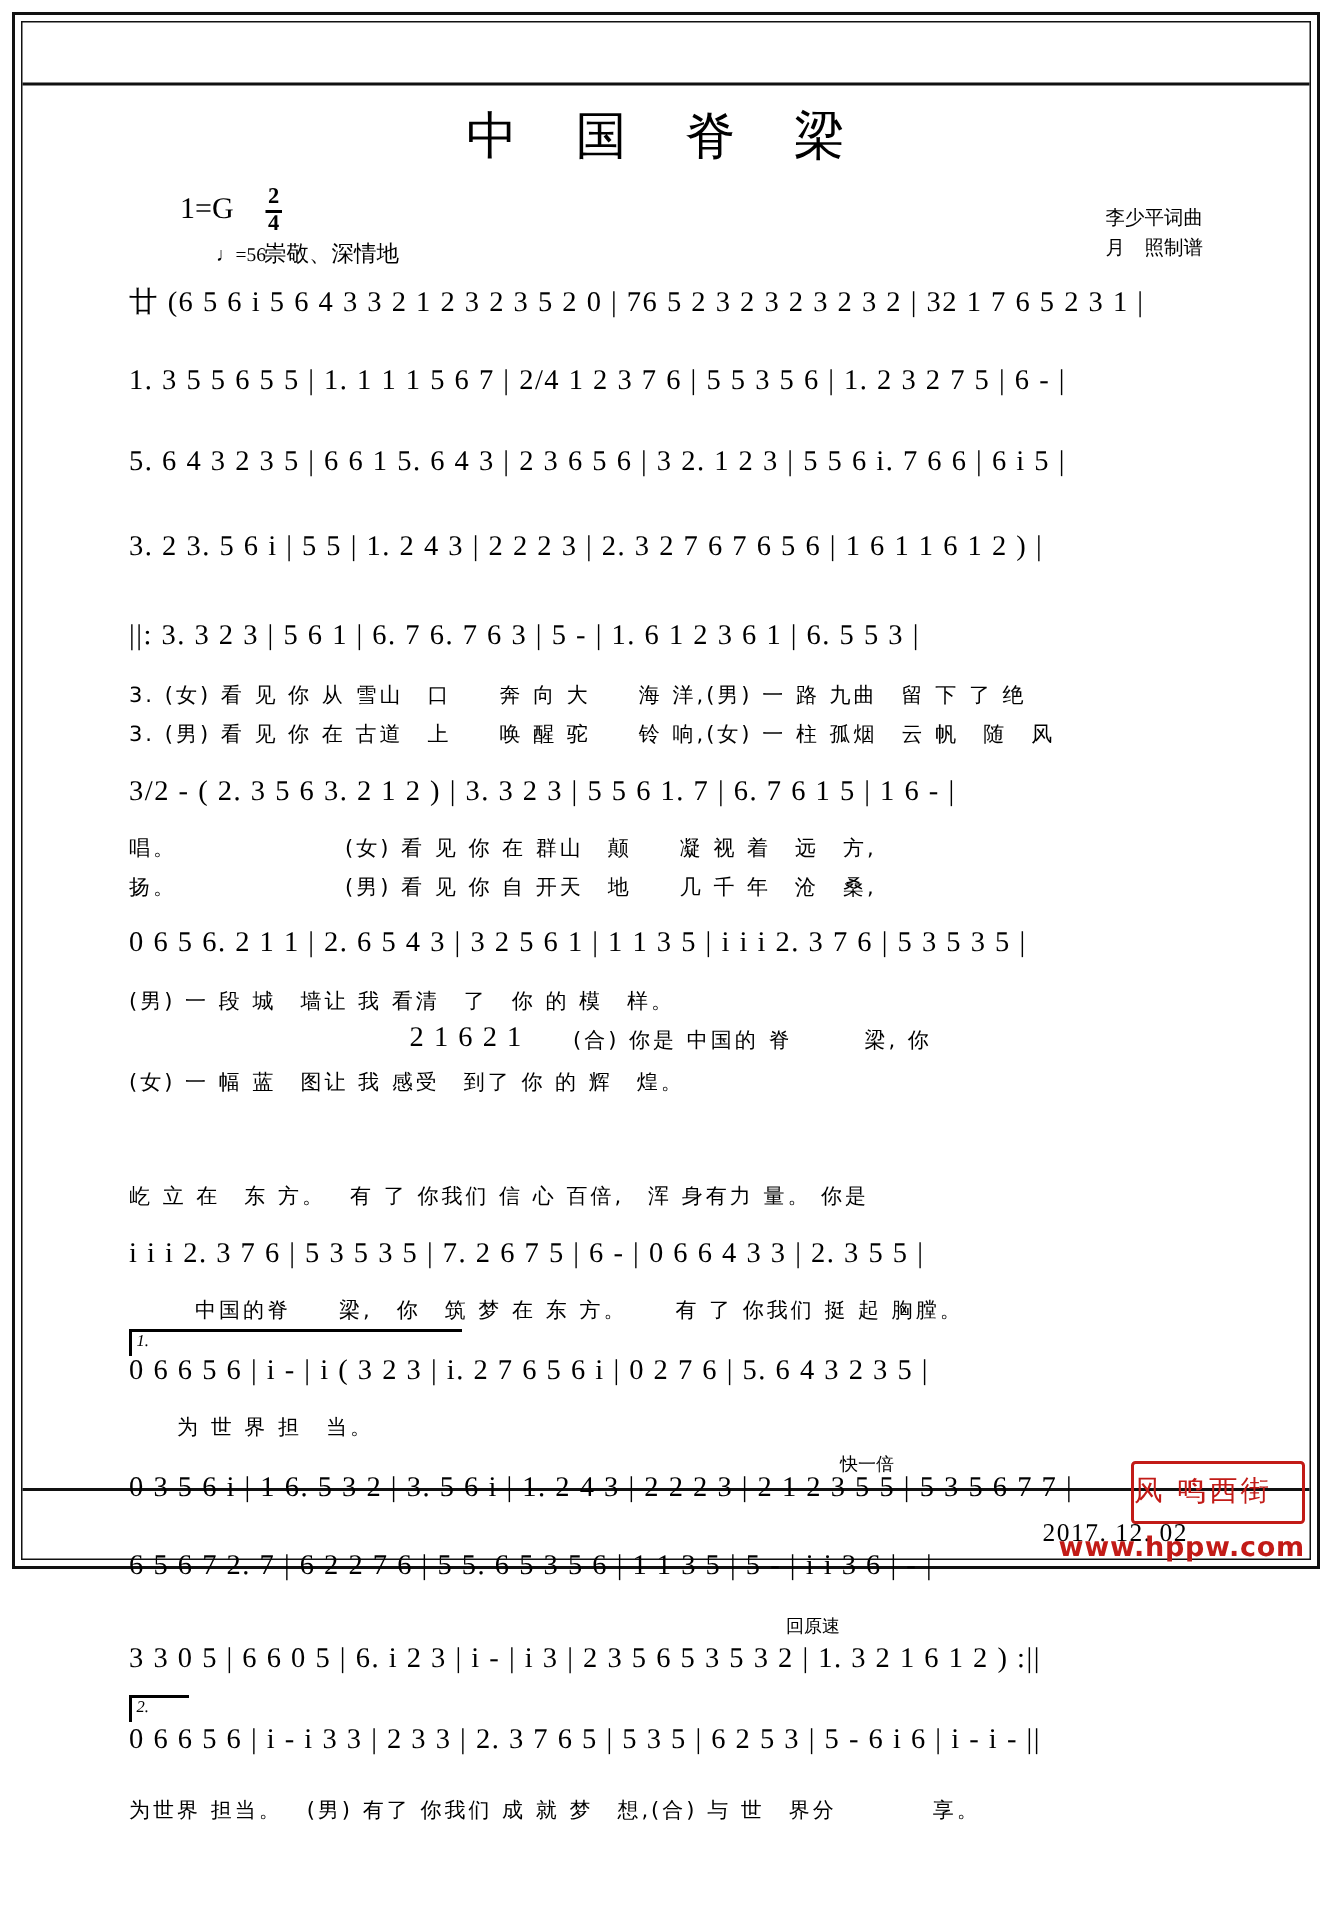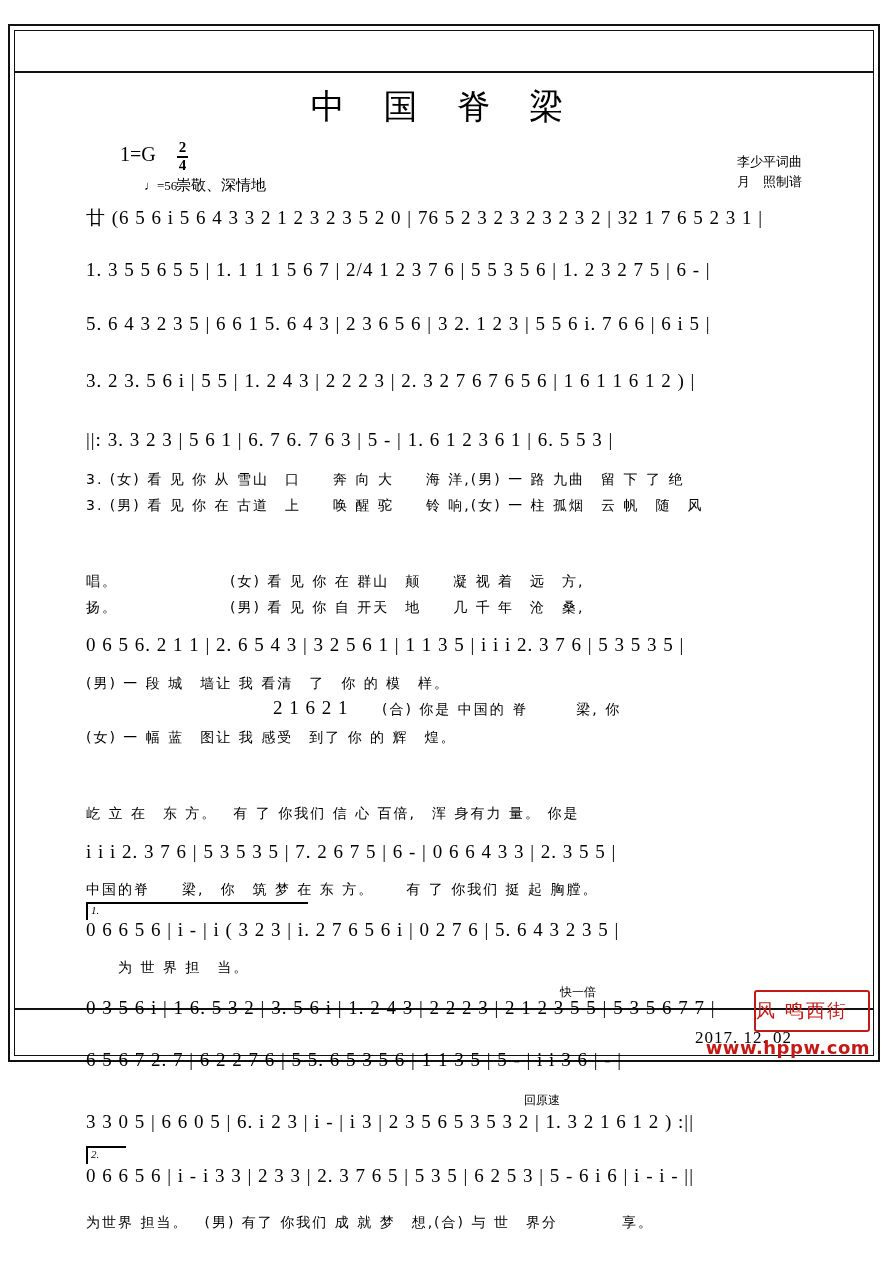--- a/index.html
+++ b/index.html
@@ -4,21 +4,21 @@
 <style>
   html,body{margin:0;padding:0;background:#ffffff;}
   body{
     width:888px;height:1278px;
     font-family:"Liberation Serif", serif;
     color:#000;
     position:relative;
     overflow:hidden;
   }
   .page{
-    position:absolute;left:0;top:16px;width:888px;height:1054px;
+    position:absolute;left:0;top:0;width:888px;height:1054px;
     box-sizing:border-box;
   }
   .border-outer{
     position:absolute;left:8px;top:8px;right:8px;bottom:8px;
     border:2px solid #111;
   }
   .border-inner{
     position:absolute;left:14px;top:14px;right:14px;bottom:14px;
     border:1px solid #111;
   }
@@ -168,37 +168,38 @@
 
   <div class="row notes" style="top:192px;">廿 (6 5 6 i  5 6 4 3  3 2 1 2  3 2 3 5  2 0 | 76 5   2   3 2 3 2  3 2 3 2 | 32 1 7 6 5  2 3 1 |</div>
   <div class="row notes" style="top:244px;">1. 3 5 5  6 5 5 | 1.  1 1 1  5 6 7 | 2/4 1  2 3 7 6 | 5  5 3 5 6 | 1. 2  3 2 7 5 | 6  - |</div>
   <div class="row notes" style="top:298px;">5. 6 4 3  2 3 5 | 6 6 1  5. 6 4 3 | 2 3 6   5 6 | 3  2. 1 2 3 | 5 5 6  i. 7 6 6 | 6 i 5 |</div>
   <div class="row notes" style="top:355px;">3.  2  3. 5 6 i | 5 5 | 1. 2 4 3 | 2 2   2 3 | 2. 3 2 7  6 7 6 5 6 | 1 6 1  1 6 1 2 ) |</div>
   <div class="row notes" style="top:414px;">||: 3. 3  2 3 | 5 6  1 | 6. 7  6. 7 6 3 | 5 - | 1. 6 1 2  3 6 1 | 6. 5 5 3 |</div>
 
   <div class="lyrics" style="top:455px;">3. (女) 看 见 你 从 雪山　口　　奔 向 大　　海 洋,(男) 一 路 九曲　留 下 了 绝</div>
   <div class="lyrics" style="top:481px;">3. (男) 看 见 你 在 古道　上　　唤 醒 驼　　铃 响,(女) 一 柱 孤烟　云 帆　随　风</div>
 
+  <div class="row notes" style="top:518px;">3/2  -  ( 2. 3 5 6  3. 2 1 2 ) | 3. 3  2 3 | 5 5 6  1. 7 | 6. 7 6 1 5 | 1 6  - |</div>
 
   <div class="lyrics" style="top:557px;">唱。　　　　　　　(女) 看 见 你 在 群山　颠　　凝 视 着　远　方,</div>
   <div class="lyrics" style="top:583px;">扬。　　　　　　　(男) 看 见 你 自 开天　地　　几 千 年　沧　桑,</div>
 
   <div class="row notes" style="top:619px;">0 6 5  6. 2 1 1 | 2. 6  5 4 3 | 3 2 5  6 1 | 1  1 3 5 | i i i  2. 3 7 6 | 5 3 5 3 5 |</div>
 
   <div class="lyrics" style="top:659px;">(男) 一 段 城　墙让 我 看清　了　你 的 模　样。</div>
 
   <div class="row notes" style="left:228px;top:682px;width:200px;margin-left:45px;">2 1 6  2 1</div>
   <div class="lyrics" style="left:382px;top:685px;">(合) 你是 中国的 脊　　　梁, 你</div>
 
   <div class="lyrics" style="top:713px;">(女) 一 幅 蓝　图让 我 感受　到了 你 的 辉　煌。</div>
 
   <div class="lyrics" style="top:789px;">屹 立 在　东 方。　有 了 你我们 信 心 百倍,　浑 身有力 量。 你是</div>
 
   <div class="row notes" style="top:826px;">i i i  2. 3 7 6 | 5 3 5  3 5 | 7. 2  6 7 5 | 6  - | 0 6 6  4 3 3 | 2. 3 5 5 |</div>
-  <div class="lyrics" style="top:865px;">中国的脊　　梁,　你　筑 梦 在 东 方。　　有 了 你我们 挺 起 胸膛。</div>
+  <div class="lyrics" style="top:865px;margin-left:44px;">中国的脊　　梁,　你　筑 梦 在 东 方。　　有 了 你我们 挺 起 胸膛。</div>
 
   <div class="ending" style="left:86px;top:886px;width:222px;height:18px;">1.</div>
 
   <div class="row notes" style="top:904px;">0 6 6  5 6 | i  - | i ( 3  2 3 | i. 2 7 6  5 6 i | 0 2  7 6 | 5. 6 4 3  2 3 5 |</div>
   <div class="lyrics" style="top:943px;">　　为 世 界 担　当。</div>
 
   <div class="marker" style="left:560px;top:968px;">快一倍</div>
   <div class="row notes" style="top:982px;">0 3  5 6 i | 1  6. 5 3 2 | 3. 5 6 i | 1. 2 4 3 | 2 2  2 3 | 2 1 2 3  5 5 | 5 3 5 6  7 7 |</div>
 
   <div class="row notes" style="top:1034px;">6 5 6 7  2. 7 | 6 2  2 7 6 | 5  5. 6 5 3  5 6 | 1  1 3 5  | 5  - | i  i 3 6 | - |</div>

